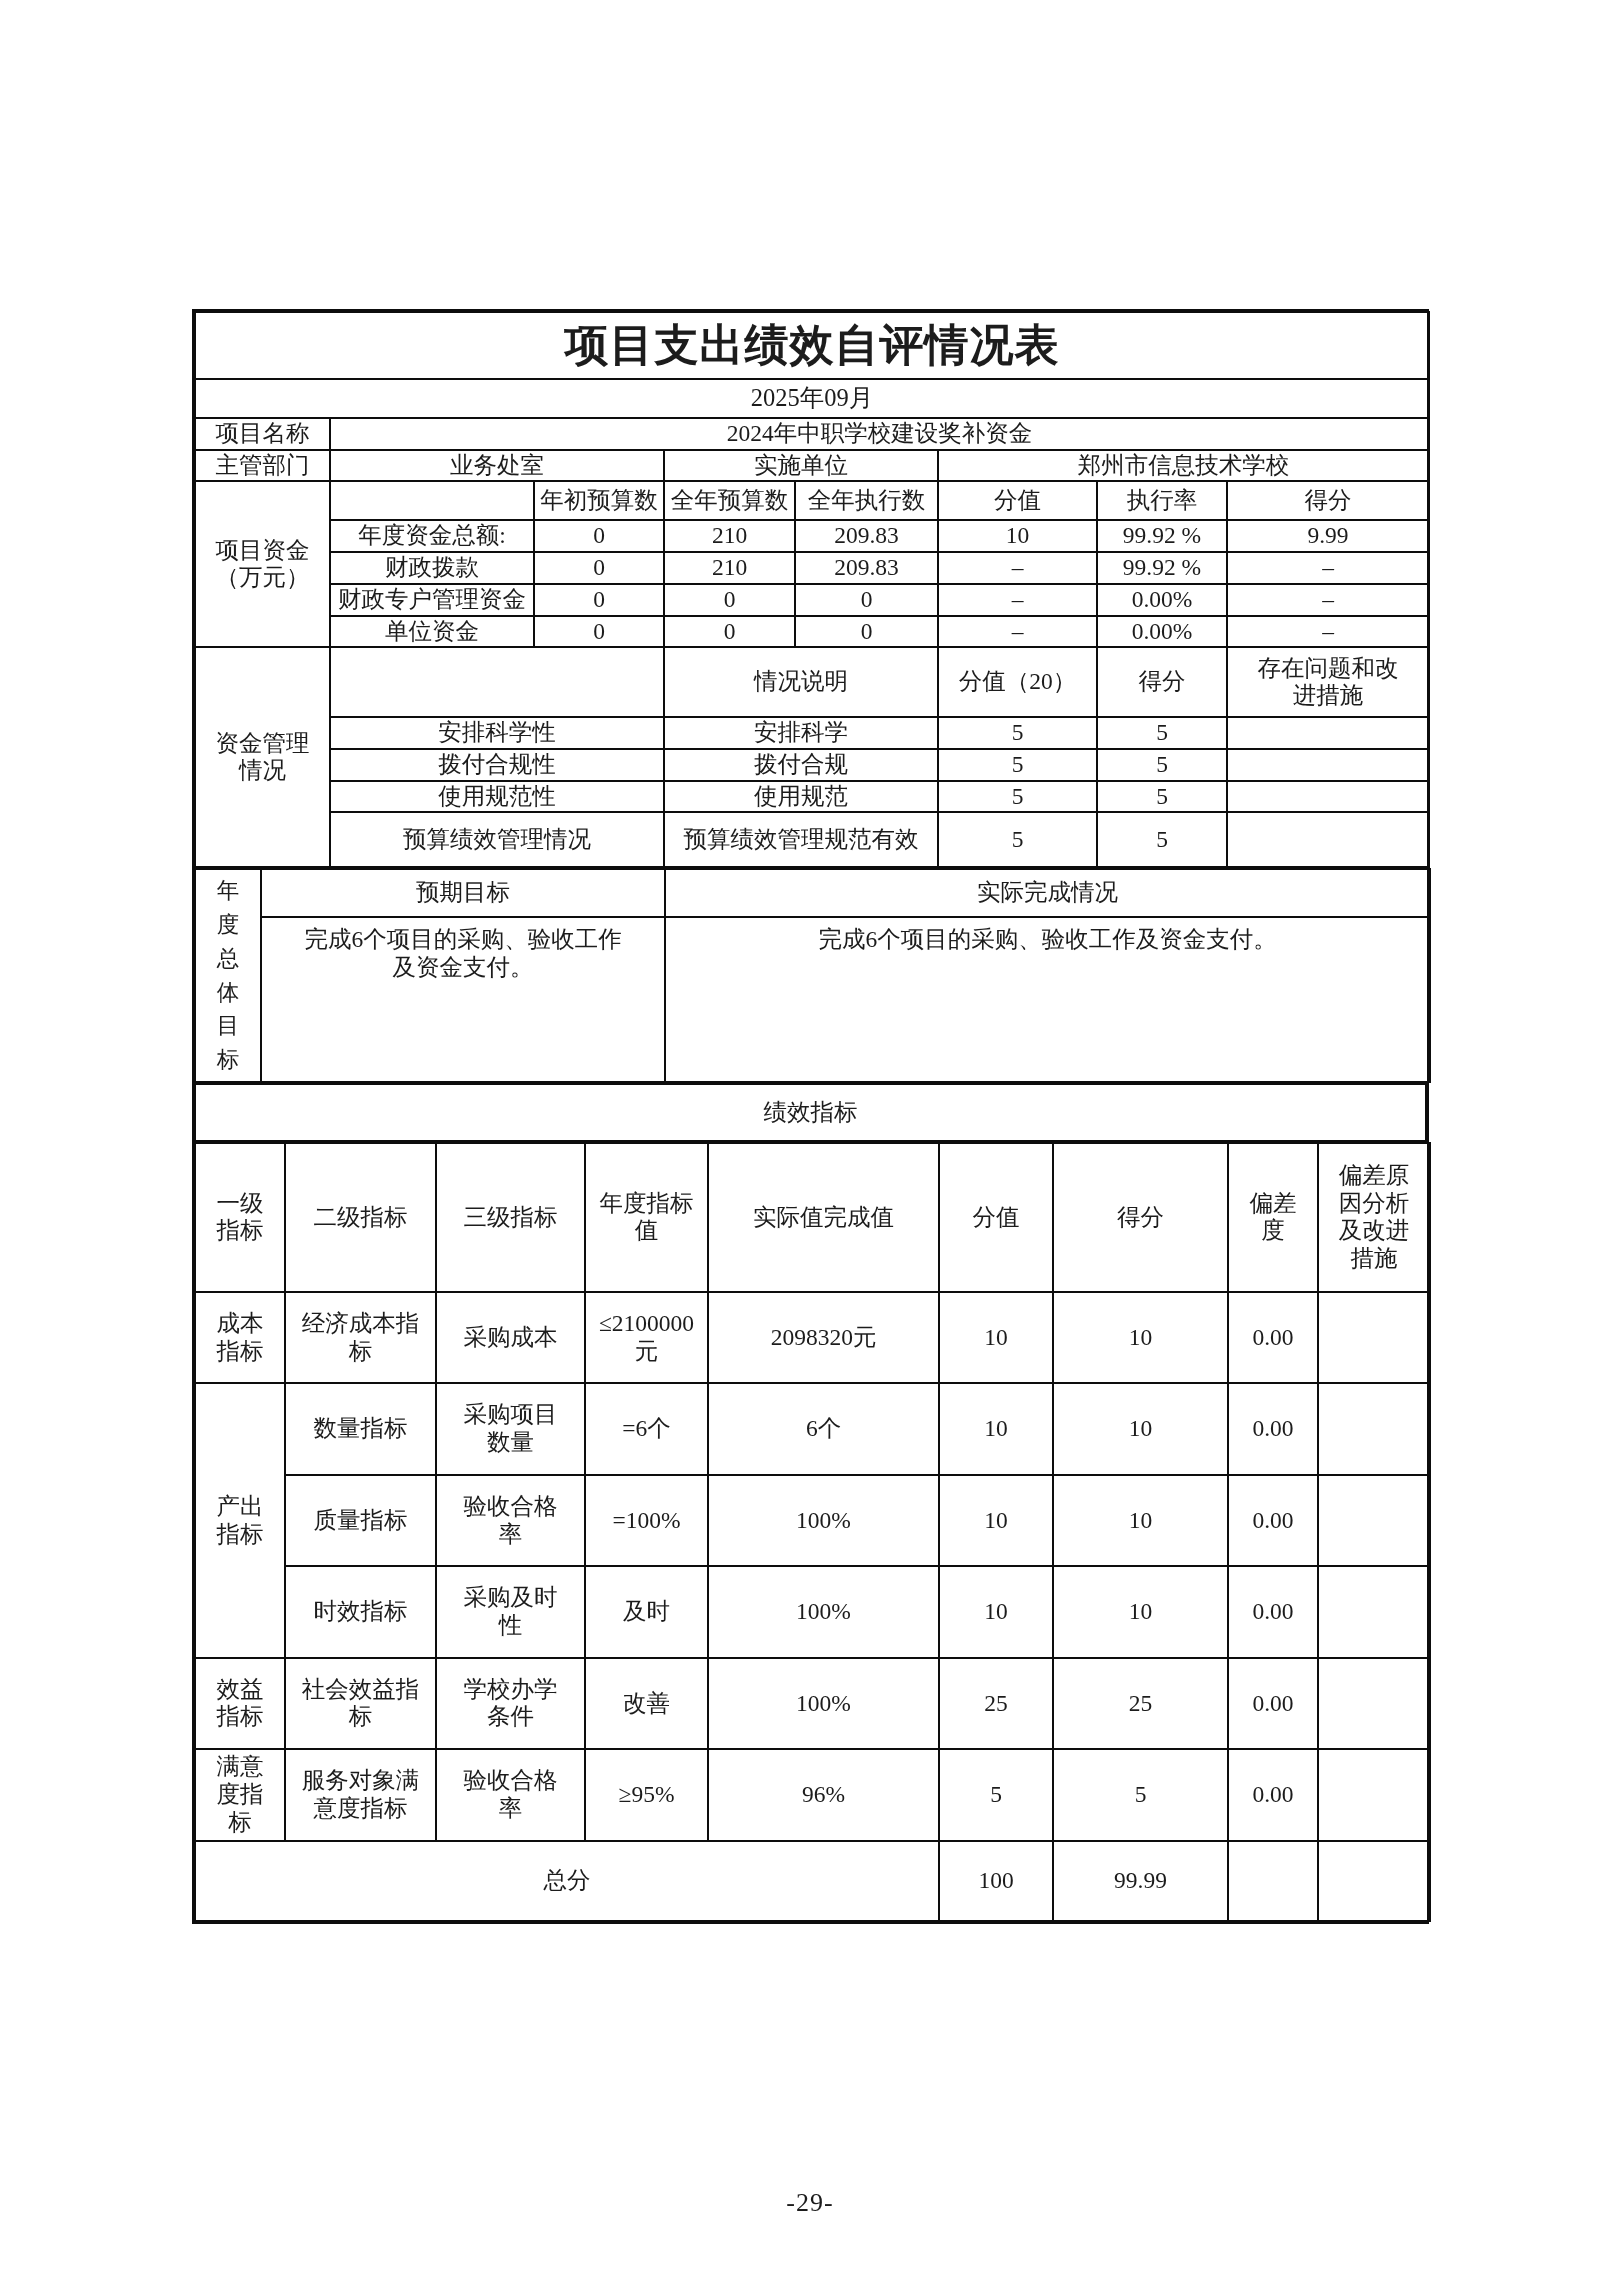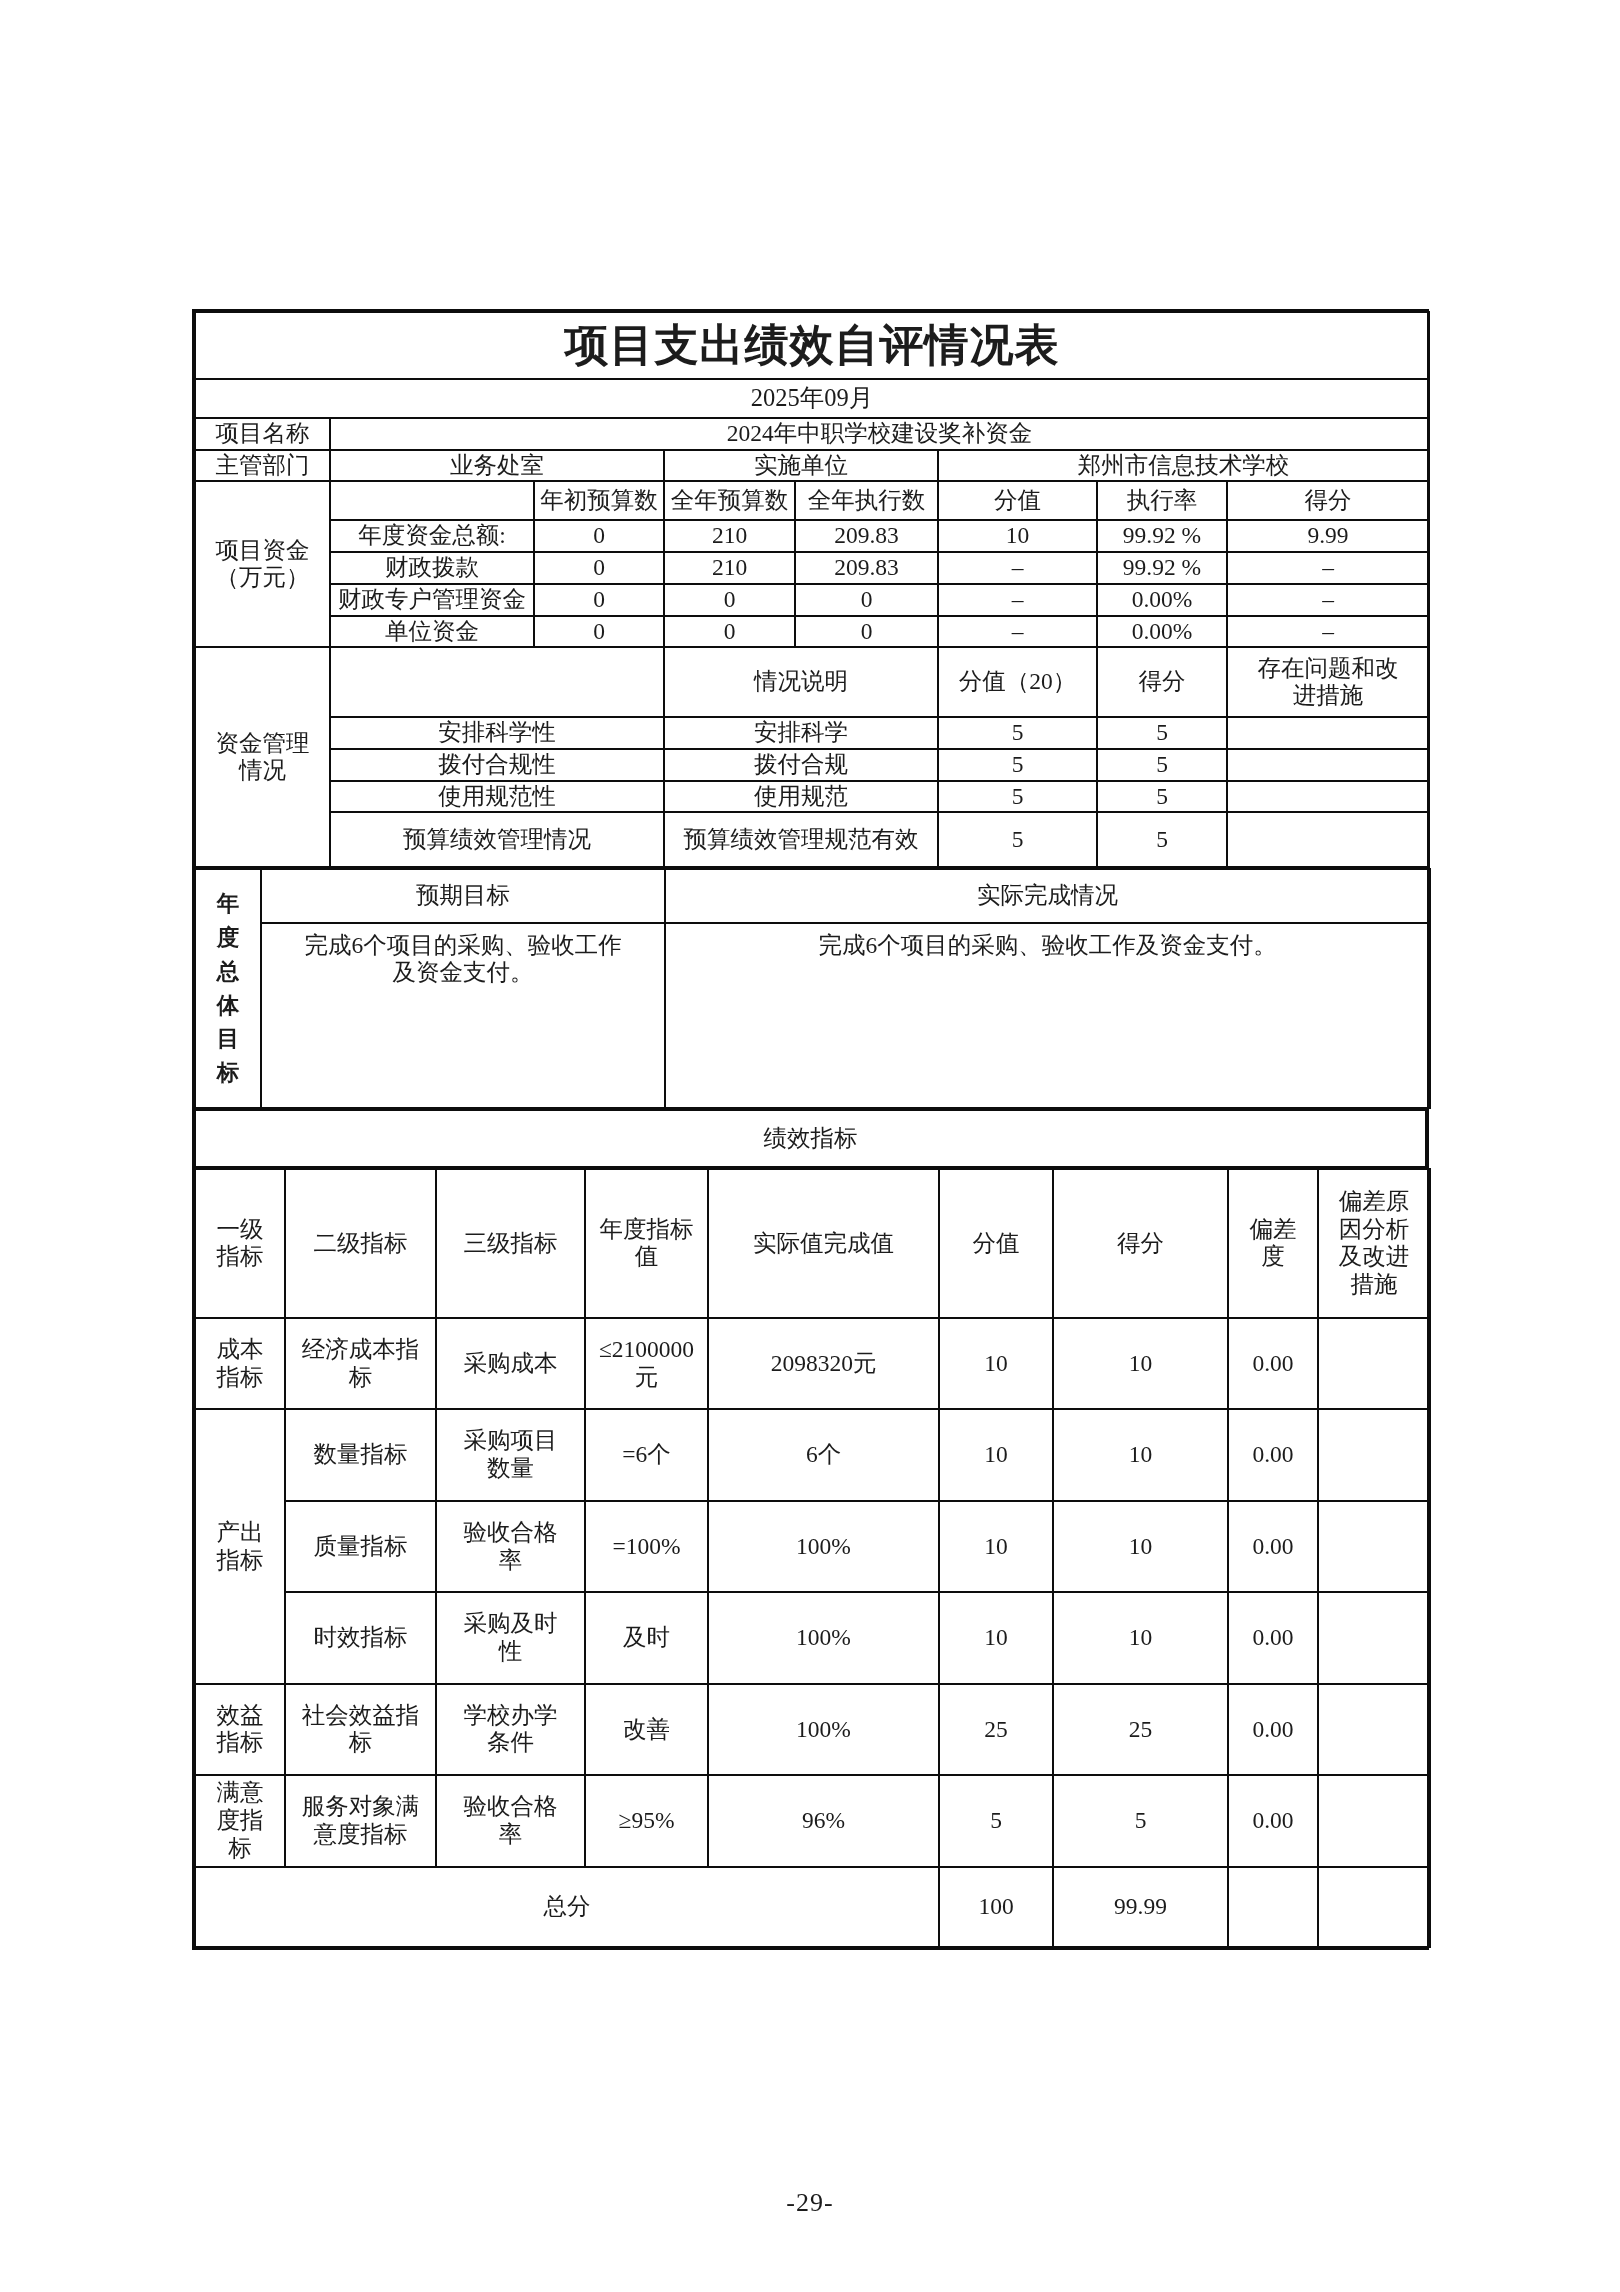--- a/index.html
+++ b/index.html
@@ -20,22 +20,22 @@
   .title-cell { font-size:44px; font-weight:bold; letter-spacing:1px; }
   .date-cell  { font-size:24.5px; }
   .w2 { max-width:2.3em; margin:0 auto; }
   .w3 { max-width:3.3em; margin:0 auto; }
   .w4 { max-width:4.3em; margin:16px auto; }
   .w5 { max-width:5.3em; margin:16px auto; }
   .w6 { max-width:6.4em; margin:4px auto; }
   .goalcell { vertical-align:top; padding-top:7.8px; }
   .goal-exp { max-width:333px; margin:0 auto; }
   .vlabel {
-    width:1.25em; margin:16px auto; word-break:break-all;
-    line-height:1.5; font-size:22.5px;font-weight:bold;
+    width:1.25em; margin:3px auto; word-break:break-all;
+    line-height:1.5; font-size:22.5px;
   }
   .pagenum {
     position:absolute; left:0; top:2188px; width:1620px;
     text-align:center; font-size:26px; letter-spacing:1px;
   }
 </style>
 </head>
 <body>
 
 <div class="page">

